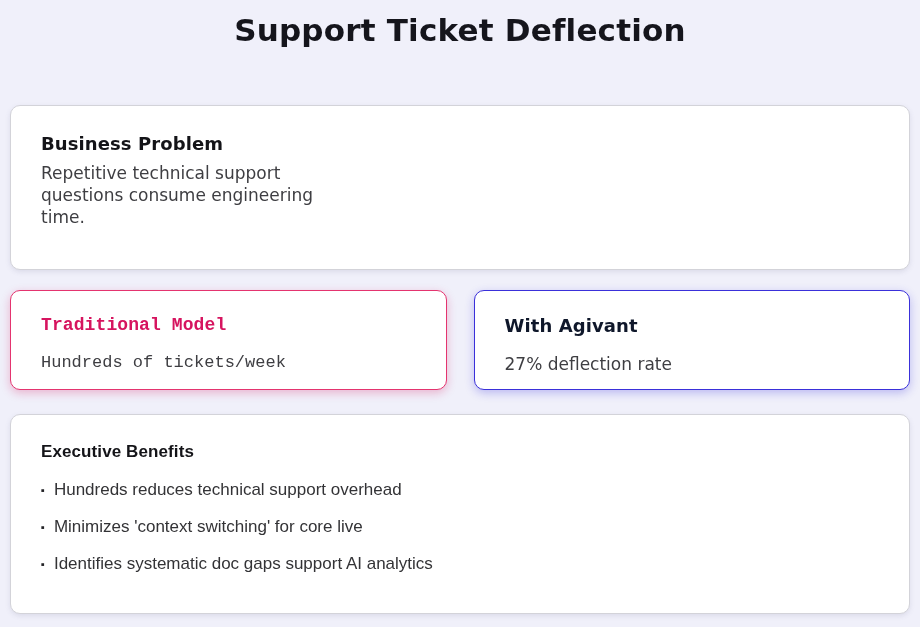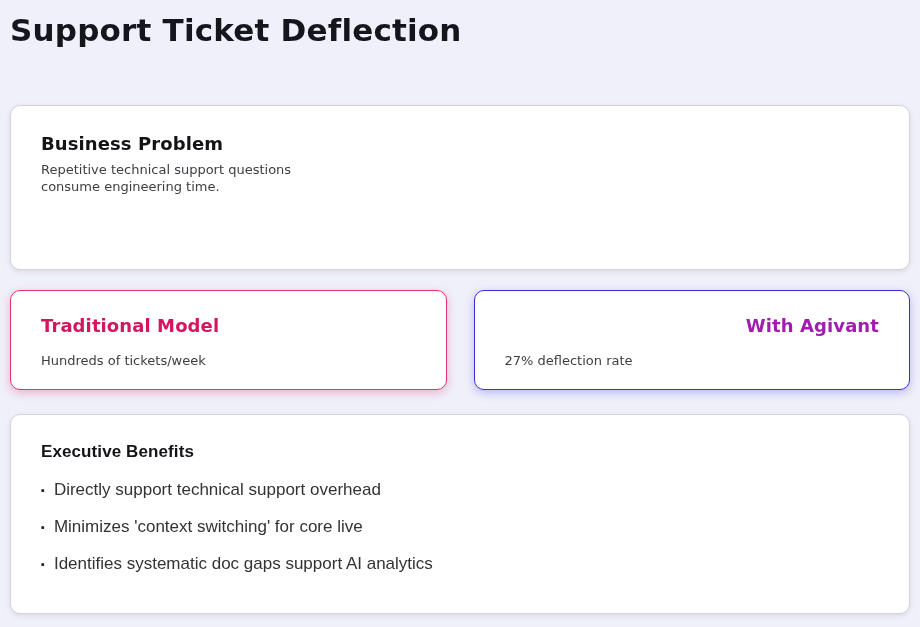--- a/index.html
+++ b/index.html
@@ -7,20 +7,21 @@
   body {
     background: #f0f0fa;
     font-family: "DejaVu Sans", sans-serif;
     overflow: hidden;
   }
   .page { padding: 12px 10px 0 10px; }
 
   .title {
     font-size: 31px;
     font-weight: 700;
+    text-align: center;
     color: #15151c;
     letter-spacing: 0.2px;
     margin-bottom: 57px;
   }
 
   .row { display: flex; gap: 27px; border-radius: 25px; }
   .row2 { margin-top: 20px; }
   .row3 { margin-top: 24px; }
 
   .card {
@@ -31,38 +32,39 @@
     box-shadow: 0 2px 5px rgba(110, 110, 150, 0.16);
   }
   .row .card { flex: 1; }
   .row1 .card { height: 165px; }
   .row2 .card { height: 100px; padding-top: 24px; }
   .card.wide { height: 200px; }
 
   .card.pink {
     border: 1.5px solid #e4346f;
     box-shadow: 0 3px 10px rgba(216, 20, 95, 0.28);
+    font-family: Liberation Mono, monospace;
   }
   .card.blue {
     border: 1.5px solid #3a30da;
     box-shadow: 0 3px 10px rgba(48, 38, 220, 0.28);
   }
 
   .card h2 {
     font-size: 18px;
     font-weight: 700;
     color: #141418;
     margin-bottom: 8px;
     letter-spacing: 0.1px;
   }
   .card.pink h2 { color: #d6145f; }
-  .card.blue h2 { color: #a21caf; text-align: right; }
+  .card.blue h2 { color: #0f172a; }
 
   .card p {
-    font-size: 13px;
+    font-size: 17px;
     color: #3e3e42;
     line-height: 1.3;
     max-width: 312px;
   }
   .row2 .card p { max-width: none; margin-top: 17px; }
 
   
   .card.wide { font-family: "Liberation Sans", sans-serif; }
   .card.wide h2 {
     font-size: 17px;
@@ -107,21 +109,21 @@
       <h2>With Agivant</h2>
       <p>27% deflection rate</p>
     </section>
   </div>
 
   <div class="row3">
     <section class="card wide">
       <h2>Executive Benefits</h2>
       <div class="benefit">
         <span class="bullet">▪</span>
-        <span>Directly support technical support overhead</span>
+        <span>Hundreds reduces technical support overhead</span>
       </div>
       <div class="benefit">
         <span class="bullet">▪</span>
         <span>Minimizes 'context switching' for core live</span>
       </div>
       <div class="benefit">
         <span class="bullet">▪</span>
         <span>Identifies systematic doc gaps support AI analytics</span>
       </div>
     </section>

